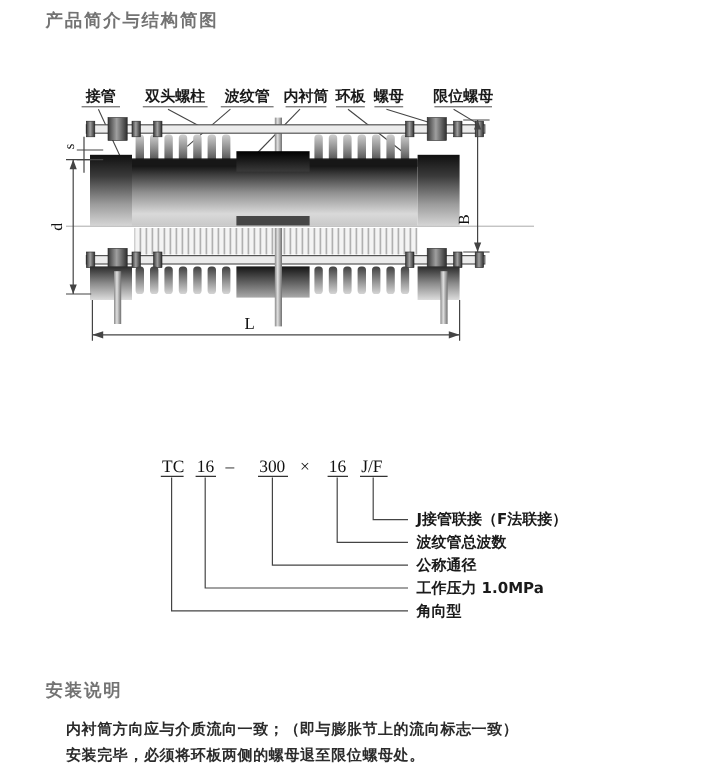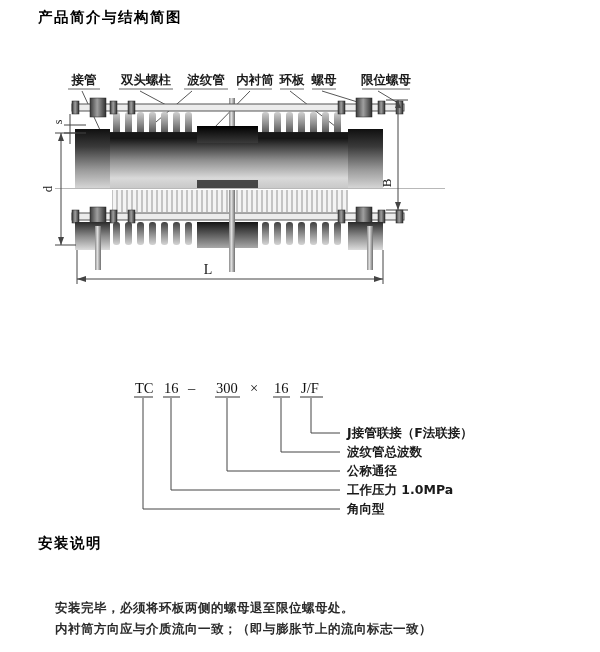--- a/index.html
+++ b/index.html
@@ -5,25 +5,25 @@
   html,body{margin:0;padding:0;}
   .page{
     position:relative; width:600px; height:652px;
     background:#ffffff; overflow:hidden;
     font-family:"DejaVu Sans",sans-serif;
     color:#1a1a1a;
   }
   .sec-title{
     position:absolute; left:38px;
     font-size:14.5px; font-weight:bold; letter-spacing:1.5px;
-    color:#000000;
+    color:#737373;
   }
   #title-intro{top:8px;}
   #title-code{top:351px;}
-  #title-install{top:534px;}
+  #title-install{top:566px;}
   .install-text{
     position:absolute; left:55px; top:597px;
     font-size:12.5px; font-weight:bold; color:#2b2b2b;
     line-height:21px; letter-spacing:0.5px;
   }
   svg{position:absolute;}
   #diagram-svg{left:40px; top:62px;}
   #code-svg{left:120px; top:376px;}
   svg text{font-family:"DejaVu Sans",sans-serif; fill:#1a1a1a;}
   svg text.serif{font-family:"Liberation Serif",serif; fill:#111;}
@@ -268,17 +268,17 @@
       <text class="ann-label" x="227" y="80">波纹管总波数</text>
       <text class="ann-label" x="227" y="99">公称通径</text>
       <text class="ann-label" x="227" y="118">工作压力 1.0MPa</text>
       <text class="ann-label" x="227" y="137">角向型</text>
     </g>
   </svg>
 
   <div class="sec-title" id="title-install">安装说明</div>
 
   <div class="install-text">
+    <div>内衬筒方向应与介质流向一致；（即与膨胀节上的流向标志一致）</div>
     <div>安装完毕，必须将环板两侧的螺母退至限位螺母处。</div>
-    <div>内衬筒方向应与介质流向一致；（即与膨胀节上的流向标志一致）</div>
   </div>
 
 </div>
 
 </body></html>

